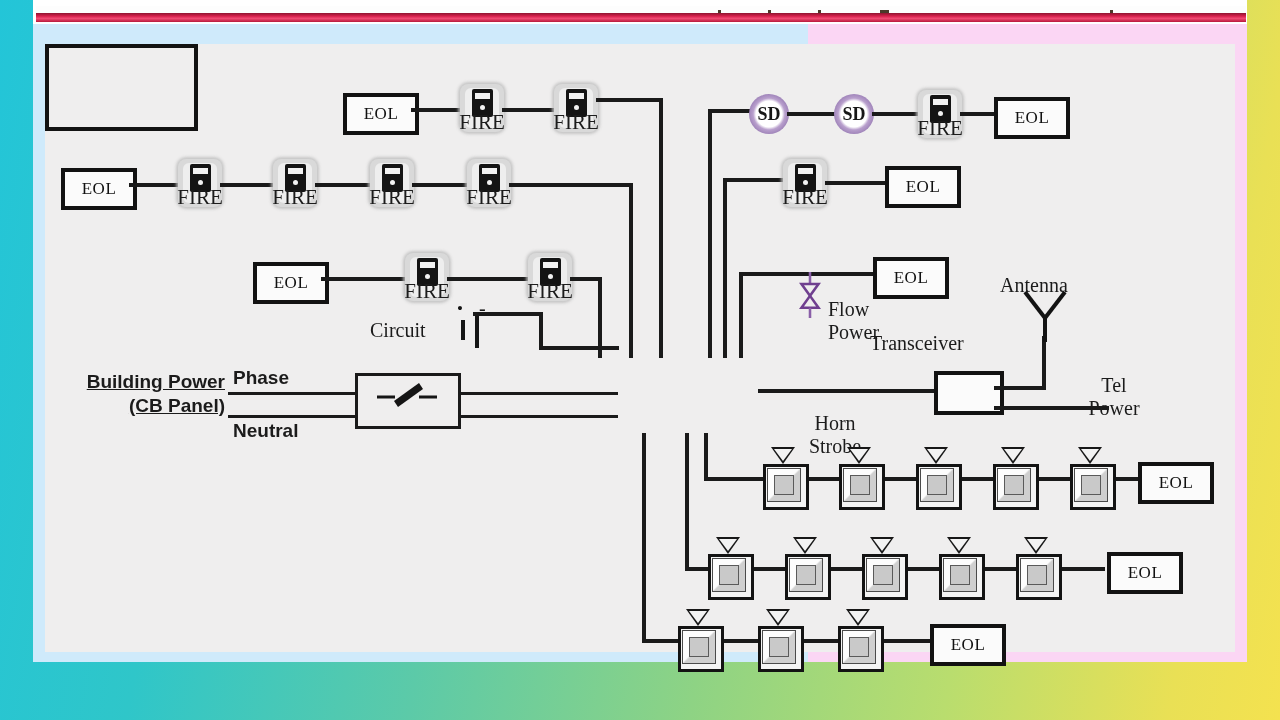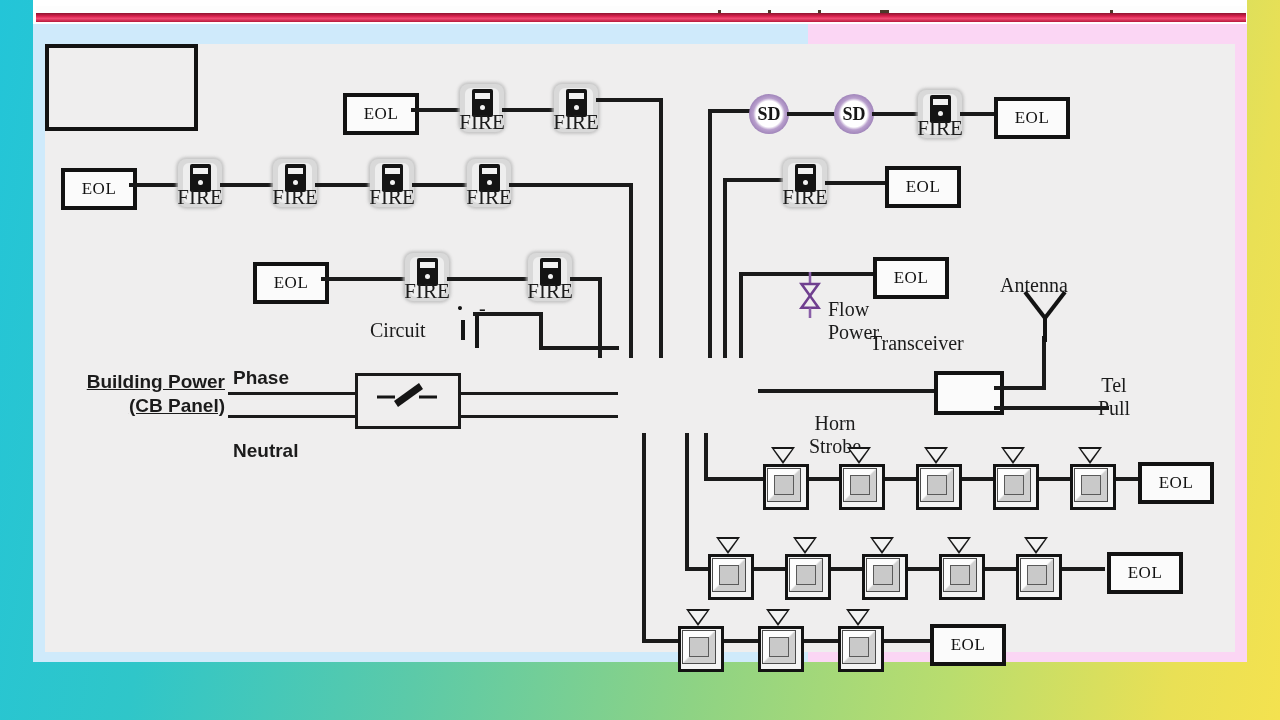--- a/index.html
+++ b/index.html
@@ -199,21 +199,21 @@
       <div class="sg" style="left:4px;top:-7px;">•</div>
       <div class="sg" style="left:26px;top:-9px;font-size:20px;">-</div>
     </div>
     <div class="w wh" style="left:428px;top:268px;width:70px;"></div>
     <div class="w wv" style="left:494px;top:268px;height:38px;"></div>
     <div class="w wh" style="left:494px;top:302px;width:80px;"></div>
 
     <div class="lbl lbl-sans lbl-r" style="left:30px;top:326px;width:150px;">Building Power
 (CB Panel)</div>
     <div class="lbl lbl-sans" style="left:188px;top:322px;">Phase</div>
-    <div class="lbl lbl-sans" style="left:188px;top:375px;margin-top:20px;">Neutral</div>
+    <div class="lbl lbl-sans" style="left:188px;top:375px;">Neutral</div>
     <div class="w wh" style="left:183px;top:348px;width:390px;height:3px;"></div>
     <div class="w wh" style="left:183px;top:371px;width:390px;height:3px;"></div>
     <div class="cbbox" style="left:310px;top:329px;width:100px;height:50px;"></div>
     <svg style="position:absolute;left:330px;top:332px;" width="64" height="34" viewBox="0 0 64 34">
       <line x1="2" y1="21" x2="20" y2="21" stroke="#151515" stroke-width="3"></line>
       <line x1="44" y1="21" x2="62" y2="21" stroke="#151515" stroke-width="3"></line>
       <path d="M19 25 L44 7 L48 13 L23 31 Z" fill="#151515"></path>
     </svg>
 
     <div class="w wv" style="left:663px;top:65px;height:249px;"></div>
@@ -274,21 +274,21 @@
     <div class="w wh" style="left:949px;top:342px;width:52px;"></div>
     <div class="w wv" style="left:997px;top:292px;height:52px;"></div>
     <svg style="position:absolute;left:972px;top:246px;" width="56" height="54" viewBox="0 0 56 54">
       <line x1="28" y1="52" x2="28" y2="26" stroke="#131313" stroke-width="4"></line>
       <line x1="28" y1="28" x2="8" y2="2" stroke="#131313" stroke-width="4"></line>
       <line x1="28" y1="28" x2="48" y2="2" stroke="#131313" stroke-width="4"></line>
     </svg>
     <div class="lbl" style="left:955px;top:230px;text-align:right;">Antenna</div>
     <div class="w wh" style="left:949px;top:362px;width:115px;"></div>
     <div class="lbl lbl-c" style="left:1034px;top:330px;width:70px;">Tel
-Pull</div>
+Power</div>
 
     <div class="lbl lbl-c" style="left:740px;top:368px;width:100px;">Horn
 Strobe</div>
 
     <div class="w wv" style="left:659px;top:389px;height:47px;"></div>
     <div class="w wh" style="left:659px;top:433px;width:440px;"></div>
     <div class="hs" style="left:715px;top:403px;">
       <div class="tri"></div>
       <div class="tri-i"></div>
       <div class="sq"></div>

